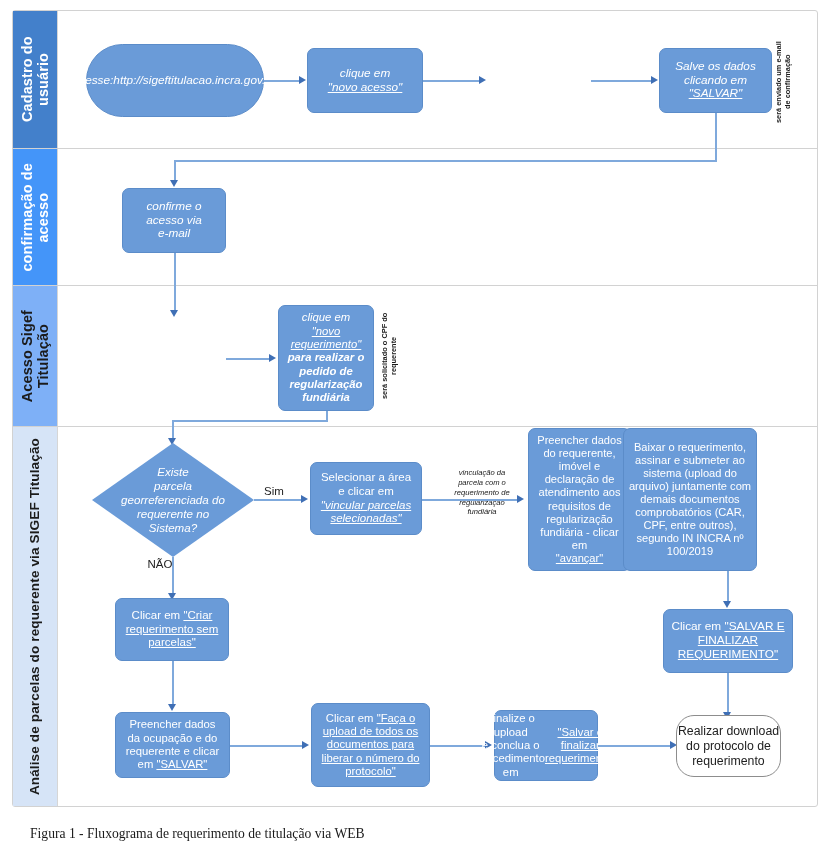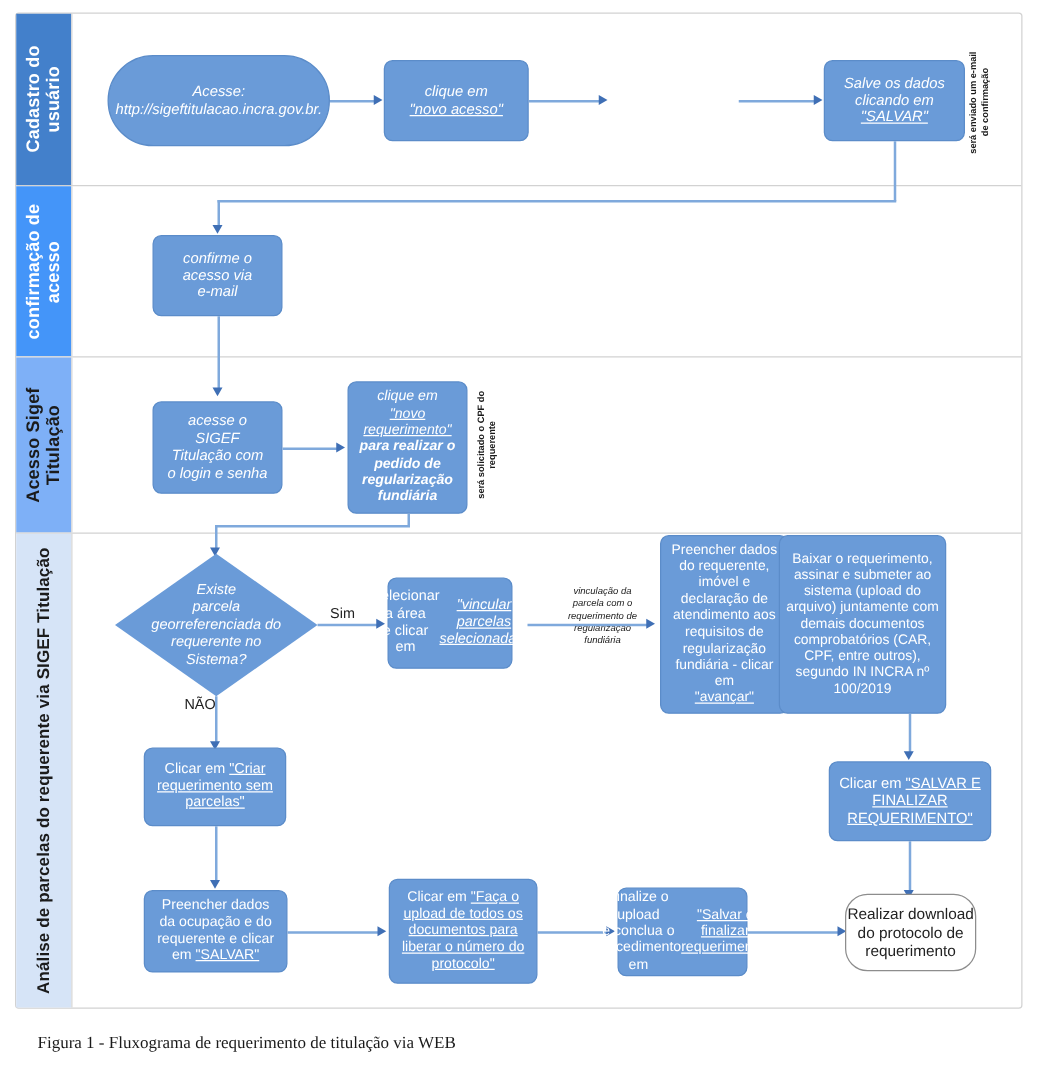--- a/index.html
+++ b/index.html
@@ -119,21 +119,21 @@
 
     <div class="lane" style="top:415px;height:380px;width:100%;">
       <div class="lane-head" style="background:#D6E4F7;">
         <span style="color:#1b1b1b;font-size:13.6px;">Análise de parcelas do requerente via SIGEF Titulação</span>
       </div>
       <div class="lane-body"></div>
     </div>
 
   </div>
 
-  <div class="node oval" style="left:86px;top:44px;width:178px;height:73px;font-size:11.8px;flex-direction:column;">
+  <div class="node oval" style="left:86px;top:44px;width:178px;height:73px;font-size:11.8px;flex-direction:row;">
     <div>Acesse:</div>
     <div>http://sigeftitulacao.incra.gov.br.</div>
   </div>
 
   <div class="node" style="left:307px;top:48px;width:116px;height:65px;font-size:11.8px;flex-direction:column;">
     <div>clique em</div>
     <div class="u">"novo acesso"</div>
   </div>
 
 
@@ -162,26 +162,20 @@
 
   <div class="node" style="left:122px;top:188px;width:104px;height:65px;font-size:11.8px;white-space:pre-line;">
     <span>confirme o
 acesso via
 e-mail</span>
   </div>
 
   <div class="conn v" style="left:174px;top:253px;height:60px;"></div>
   <div class="arrow down" style="left:169.5px;top:310px;"></div>
 
-  <div class="node" style="left:122px;top:321px;width:104px;height:74px;font-size:11.8px;white-space:pre-line;">
-    <span>acesse o
-SIGEF
-Titulação com
-o login e senha</span>
-  </div>
 
   <div class="node" style="left:278px;top:305px;width:96px;height:106px;font-size:11.3px;flex-direction:column;">
     <div>clique em</div>
     <div class="u" style="white-space:pre-line;">"novo
 requerimento"</div>
     <div style="white-space:pre-line;font-weight:bold;">para realizar o
 pedido de
 regularização
 fundiária</div>
   </div>
@@ -207,21 +201,21 @@
 
   <div class="edge-label" style="left:258px;top:485px;width:32px;">Sim</div>
   <div class="edge-label" style="left:140px;top:558px;width:40px;">NÃO</div>
 
   <div class="conn h" style="left:254px;top:499px;width:48px;"></div>
   <div class="arrow right" style="left:301px;top:494.5px;"></div>
 
   <div class="conn v" style="left:172px;top:557px;height:39px;"></div>
   <div class="arrow down" style="left:167.5px;top:593px;"></div>
 
-  <div class="node" style="left:310px;top:462px;width:100px;height:73px;font-size:11.5px;flex-direction:row;">
+  <div class="node" style="left:310px;top:462px;width:112px;height:73px;font-size:11.5px;flex-direction:column;">
     <div style="white-space:pre-line;font-style:normal;">Selecionar a área
 e clicar em</div>
     <div class="u" style="white-space:pre-line;">"vincular parcelas
 selecionadas"</div>
   </div>
 
   <div class="note-small" style="left:438px;top:468px;width:88px;">vinculação da
 parcela com o
 requerimento de
 regularização

